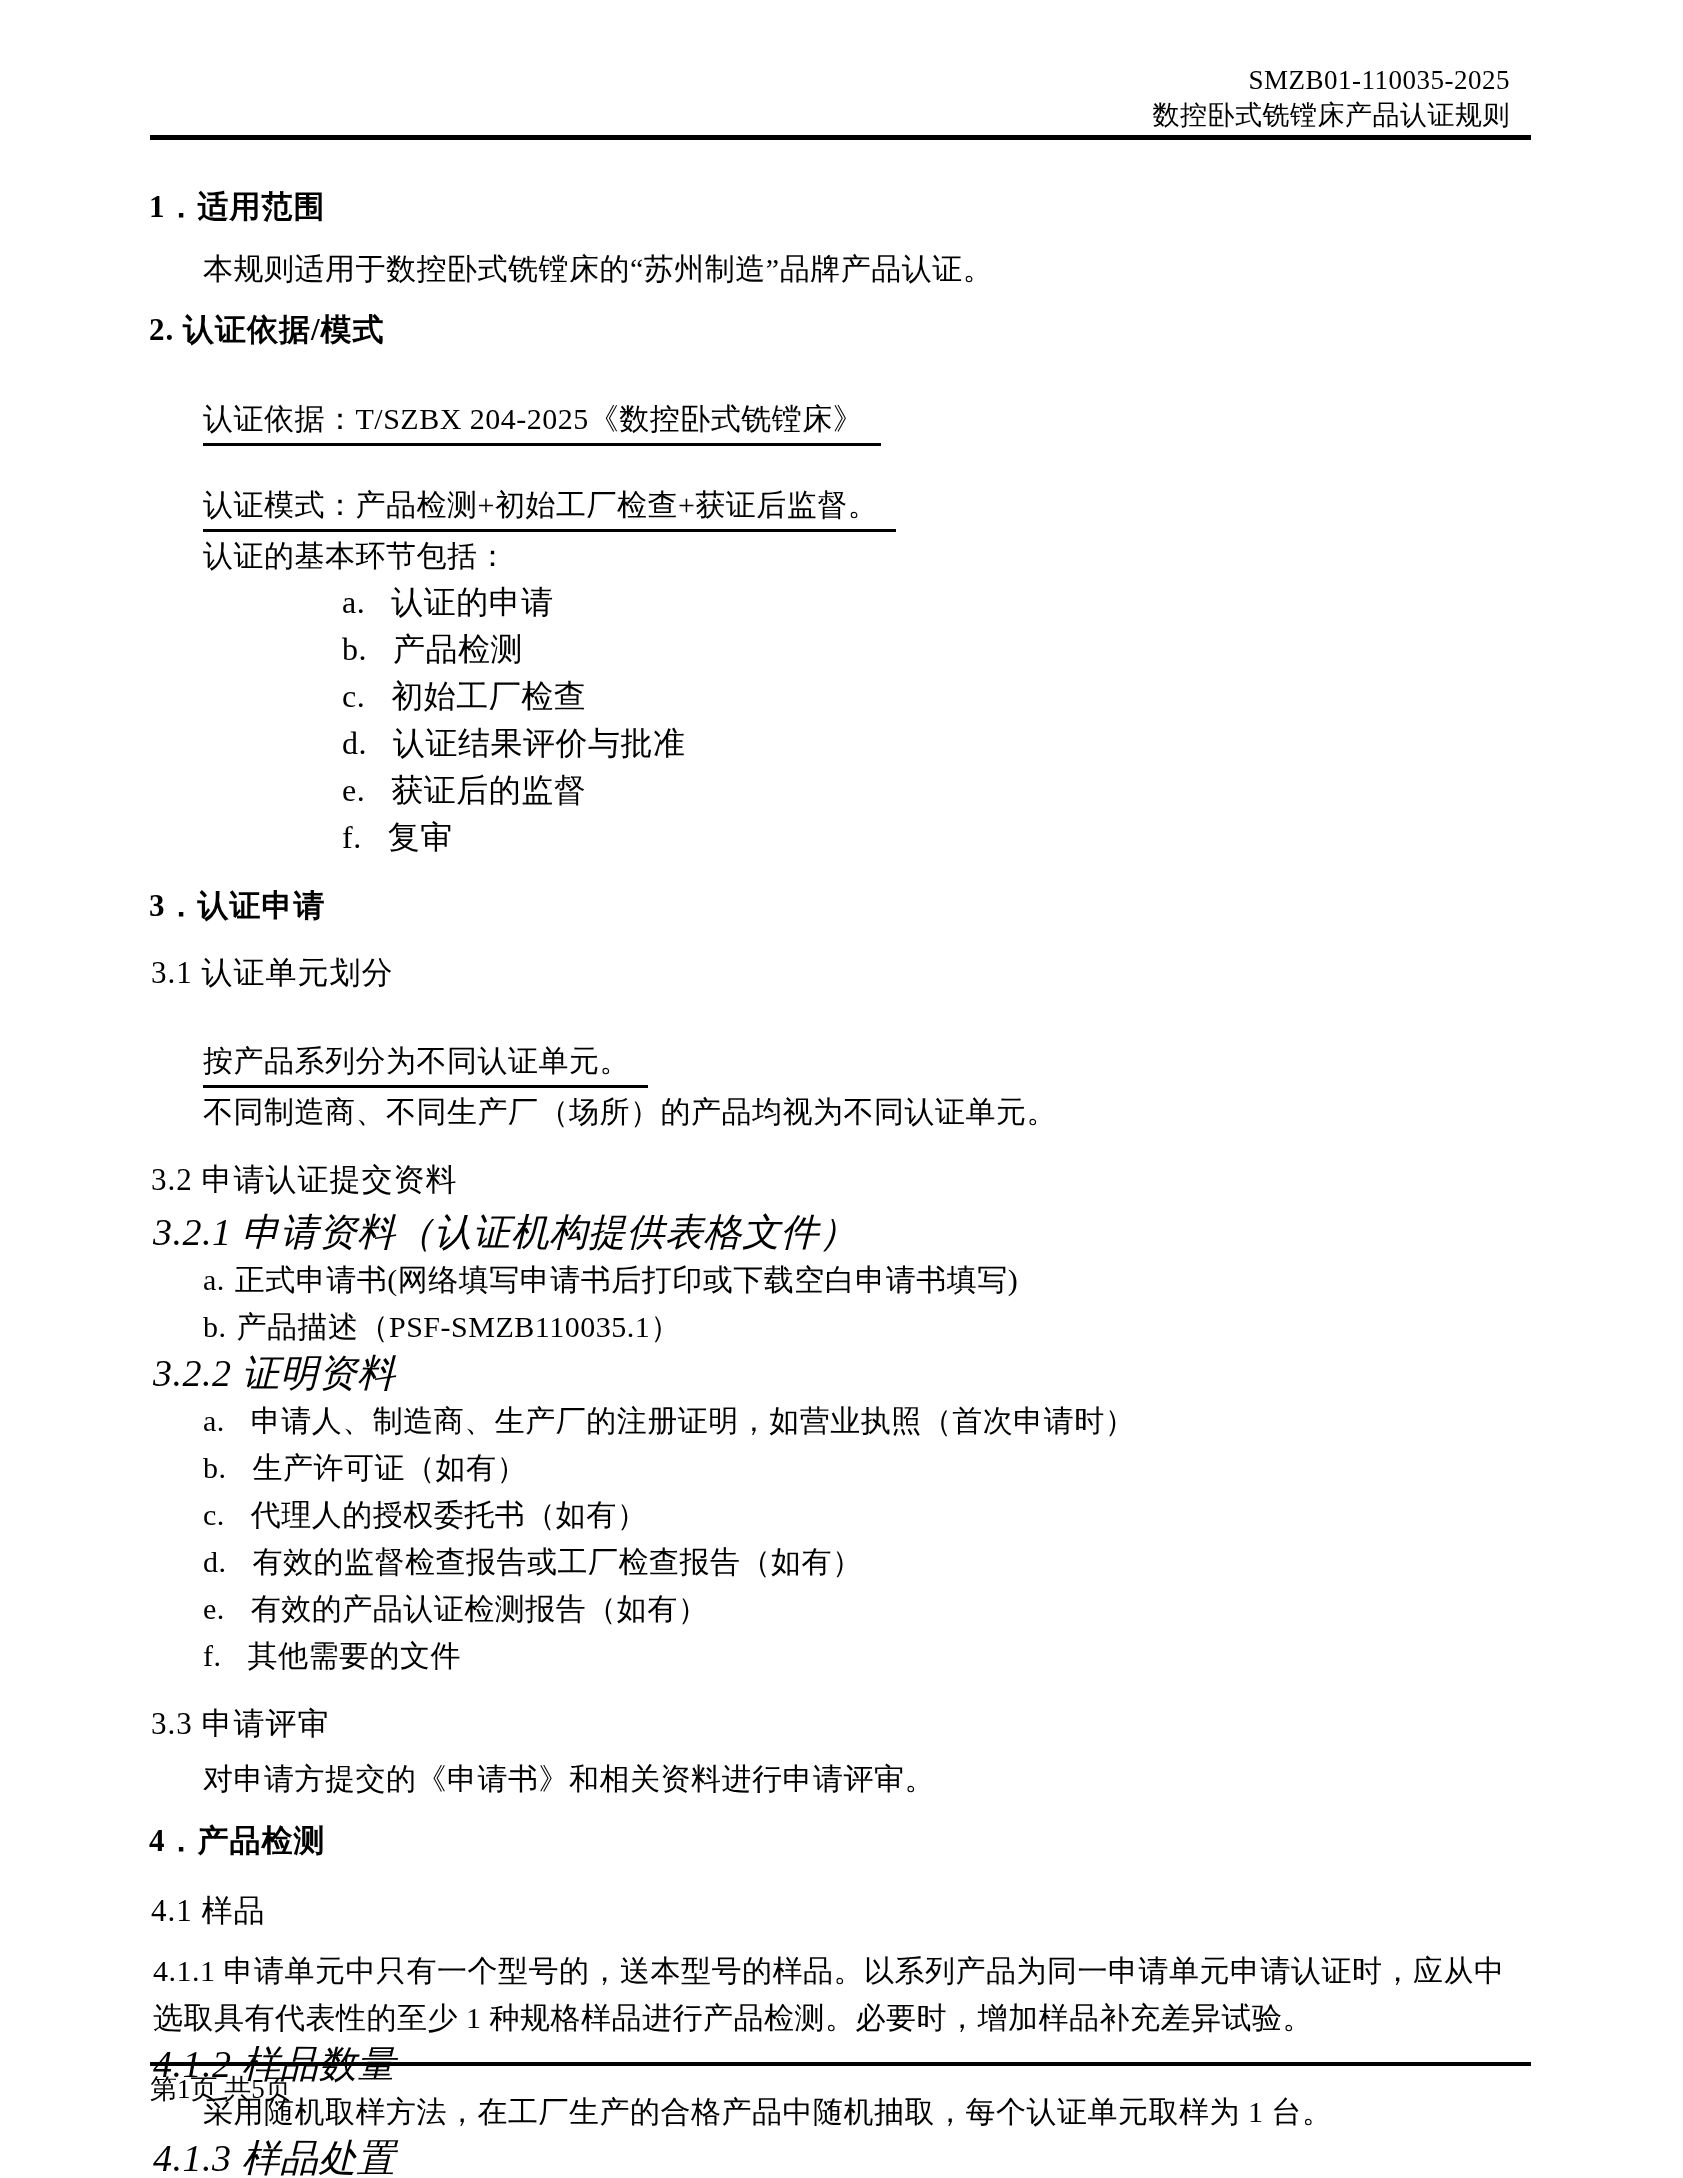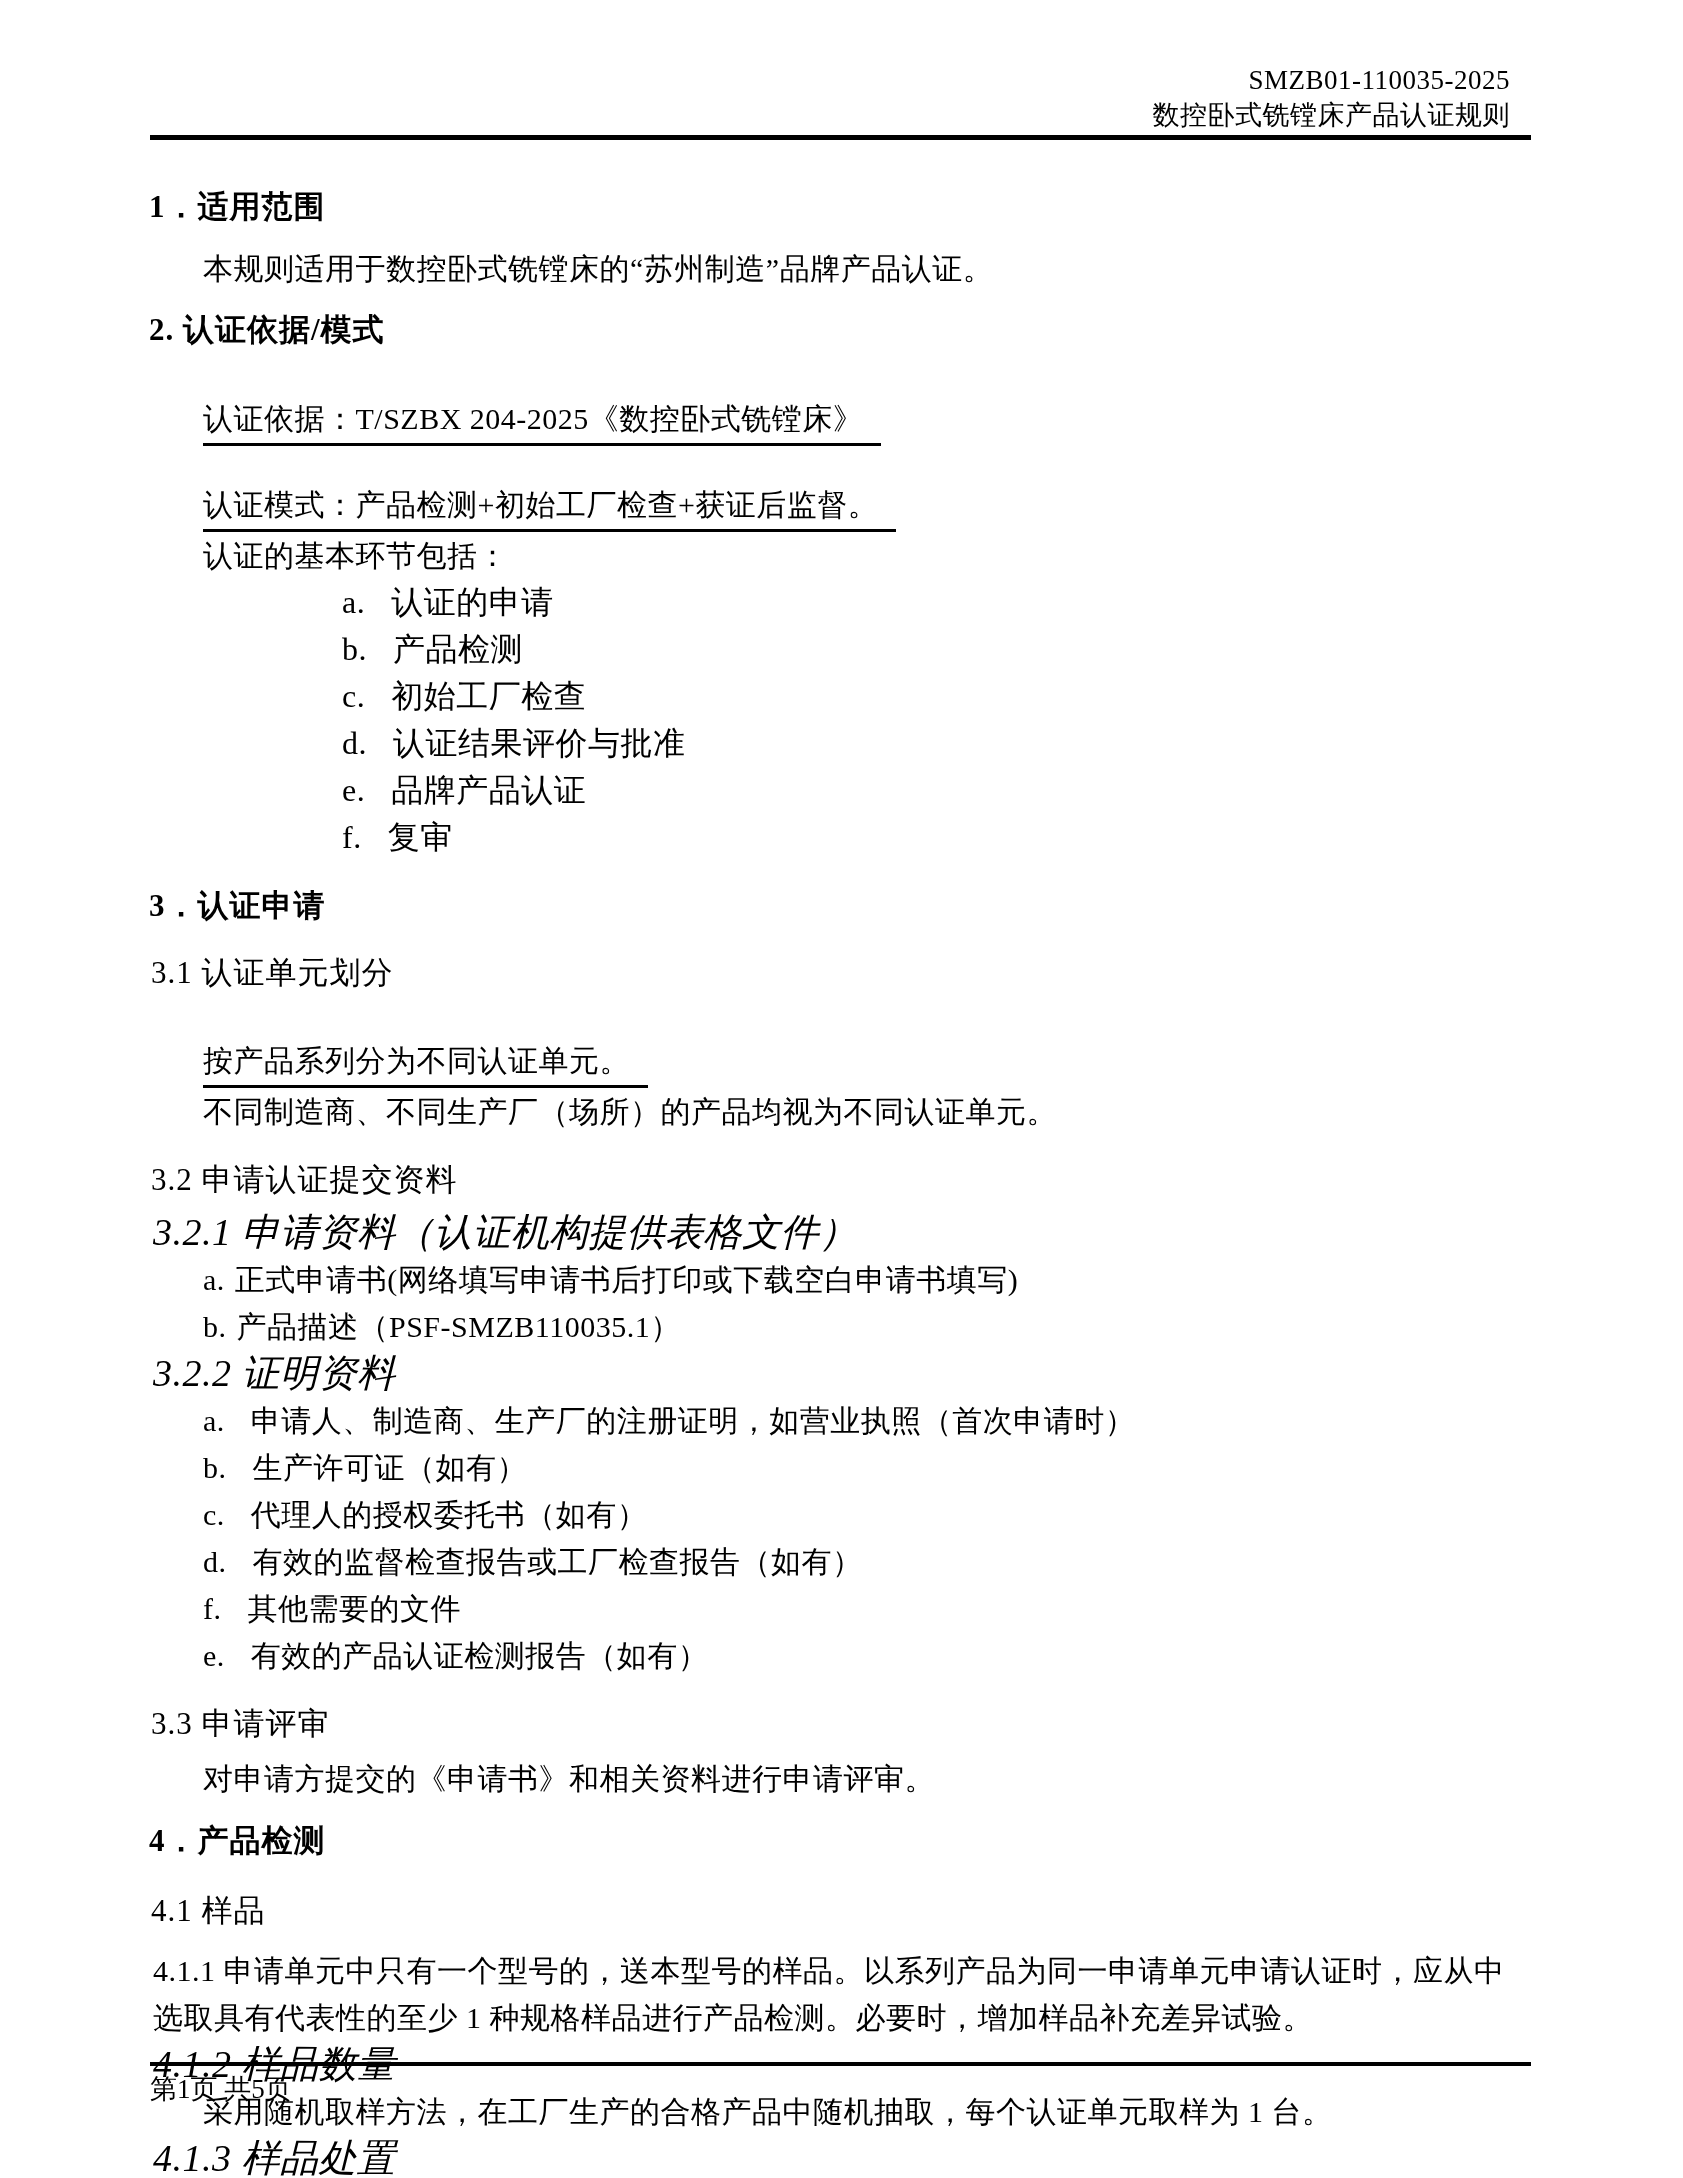--- a/index.html
+++ b/index.html
@@ -156,21 +156,21 @@
     <div class="li-step">
       <span class="label-gap-lg">b.</span><span>产品检测</span>
     </div>
     <div class="li-step">
       <span class="label-gap-lg">c.</span><span>初始工厂检查</span>
     </div>
     <div class="li-step">
       <span class="label-gap-lg">d.</span><span>认证结果评价与批准</span>
     </div>
     <div class="li-step">
-      <span class="label-gap-lg">e.</span><span>品牌产品认证</span>
+      <span class="label-gap-lg">e.</span><span>获证后的监督</span>
     </div>
     <div class="li-step">
       <span class="label-gap-lg">f.</span><span>复审</span>
     </div>
 
     <div class="h-main mt21">3．认证申请</div>
 
     <div class="h-sub mt20">3.1 认证单元划分</div>
     <div class="p-ind mt6">
       <span class="u">按产品系列分为不同认证单元。</span>
@@ -193,24 +193,24 @@
     <div class="li-sub">
       <span class="label-gap-lg">b.</span><span>生产许可证（如有）</span>
     </div>
     <div class="li-sub">
       <span class="label-gap-lg">c.</span><span>代理人的授权委托书（如有）</span>
     </div>
     <div class="li-sub">
       <span class="label-gap-lg">d.</span><span>有效的监督检查报告或工厂检查报告（如有）</span>
     </div>
     <div class="li-sub">
+      <span class="label-gap-lg">e.</span><span>有效的产品认证检测报告（如有）</span>
+    </div>
+    <div class="li-sub">
       <span class="label-gap-lg">f.</span><span>其他需要的文件</span>
-    </div>
-    <div class="li-sub">
-      <span class="label-gap-lg">e.</span><span>有效的产品认证检测报告（如有）</span>
     </div>
 
     <div class="h-sub mt21">3.3 申请评审</div>
     <div class="p-ind mt8">对申请方提交的《申请书》和相关资料进行申请评审。</div>
 
     <div class="h-main mt15">4．产品检测</div>
     <div class="h-sub mt23">4.1 样品</div>
     <div class="p-wrap mt13">4.1.1 申请单元中只有一个型号的，送本型号的样品。以系列产品为同一申请单元申请认证时，应从中选取具有代表性的至少 1 种规格样品进行产品检测。必要时，增加样品补充差异试验。</div>
     <div class="p-num">4.1.2 样品数量</div>
     <div class="p-ind">采用随机取样方法，在工厂生产的合格产品中随机抽取，每个认证单元取样为 1 台。</div>

